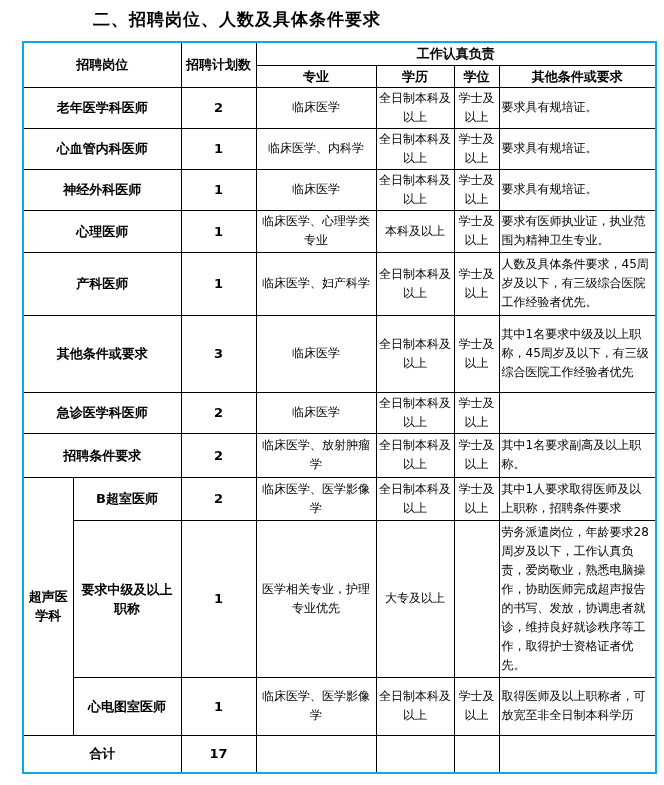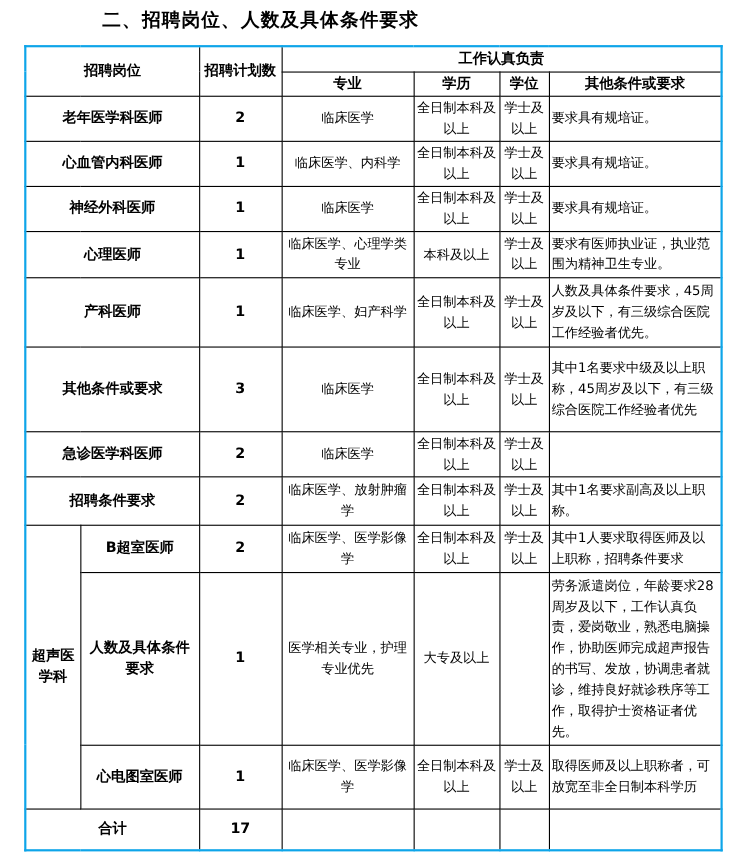--- a/index.html
+++ b/index.html
@@ -163,21 +163,21 @@
       <td class="pos" rowspan="3">超声医学科</td>
       <td class="pos">B超室医师</td>
       <td class="num">2</td>
       <td>临床医学、医学影像学</td>
       <td>全日制本科及以上</td>
       <td>学士及以上</td>
       <td class="other">其中1人要求取得医师及以上职称，招聘条件要求</td>
     </tr>
 
     <tr style="height:157px">
-      <td class="pos">人数及具体条件要求</td>
+      <td class="pos">要求中级及以上职称</td>
       <td class="num">1</td>
       <td>医学相关专业，护理专业优先</td>
       <td>大专及以上</td>
       <td></td>
       <td class="other">劳务派遣岗位，年龄要求28周岁及以下，工作认真负责，爱岗敬业，熟悉电脑操作，协助医师完成超声报告的书写、发放，协调患者就诊，维持良好就诊秩序等工作，取得护士资格证者优先。</td>
     </tr>
 
     <tr style="height:58px">
       <td class="pos">心电图室医师</td>
       <td class="num">1</td>

